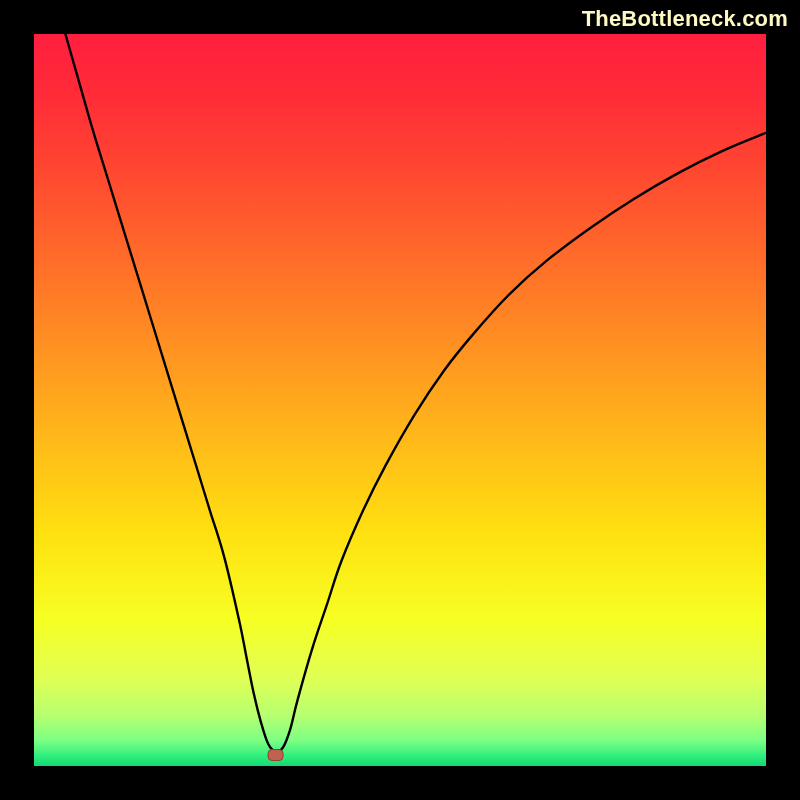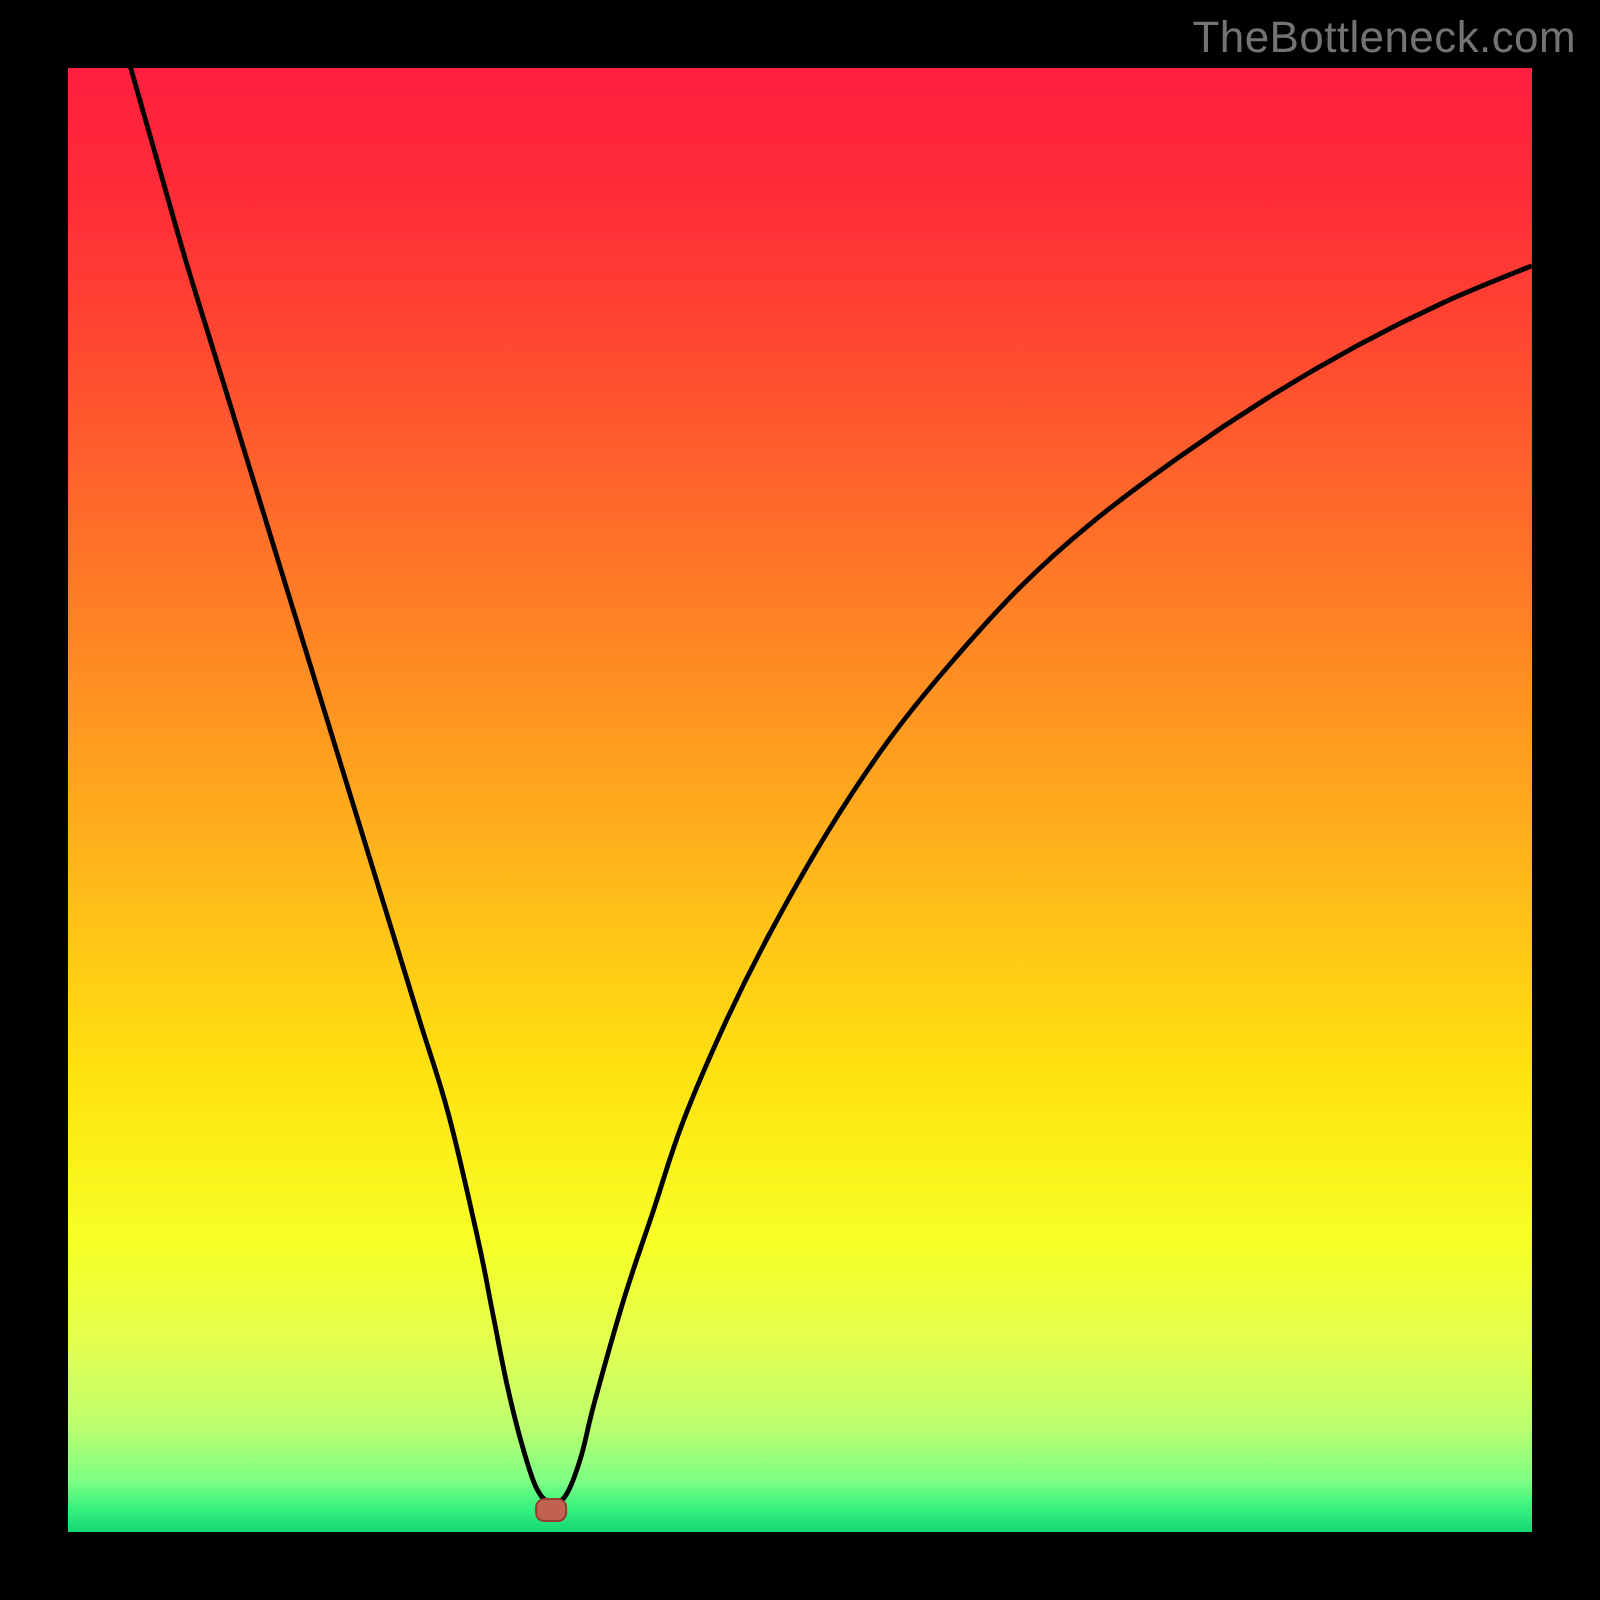--- a/index.html
+++ b/index.html
@@ -24,23 +24,23 @@
     left: 34px;
     top: 34px;
     width: 732px;
     height: 732px;
     overflow: hidden;
   }
   .watermark {
     position: absolute;
     top: 6px;
     right: 12px;
-    color: #737373;
+    color: #fef9c3;
     font-size: 22px;
-    font-weight: 400;
+    font-weight: 700;
     letter-spacing: 0.2px;
     user-select: none;
   }
   svg { display: block; }
 </style>
 </head>
 <body>
 
 <div class="frame">
   <div class="watermark">TheBottleneck.com</div>

